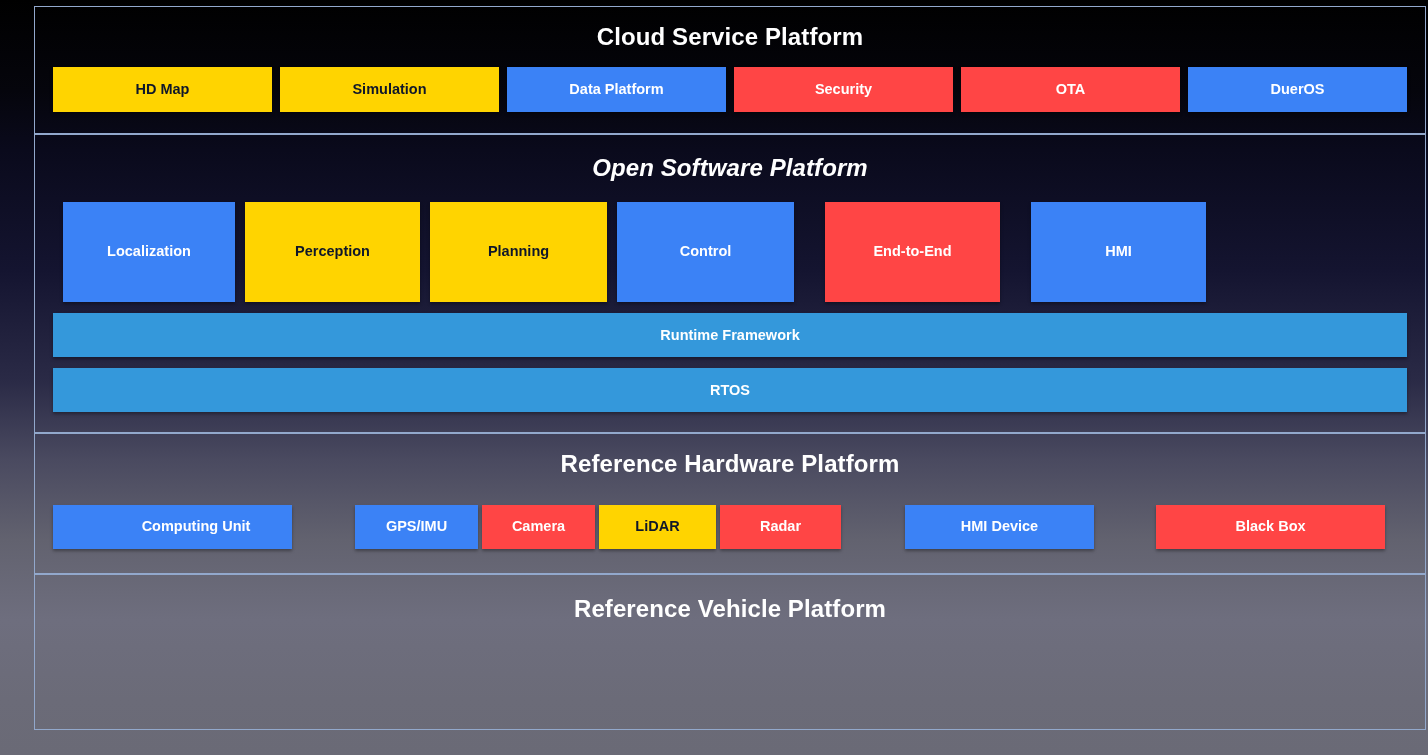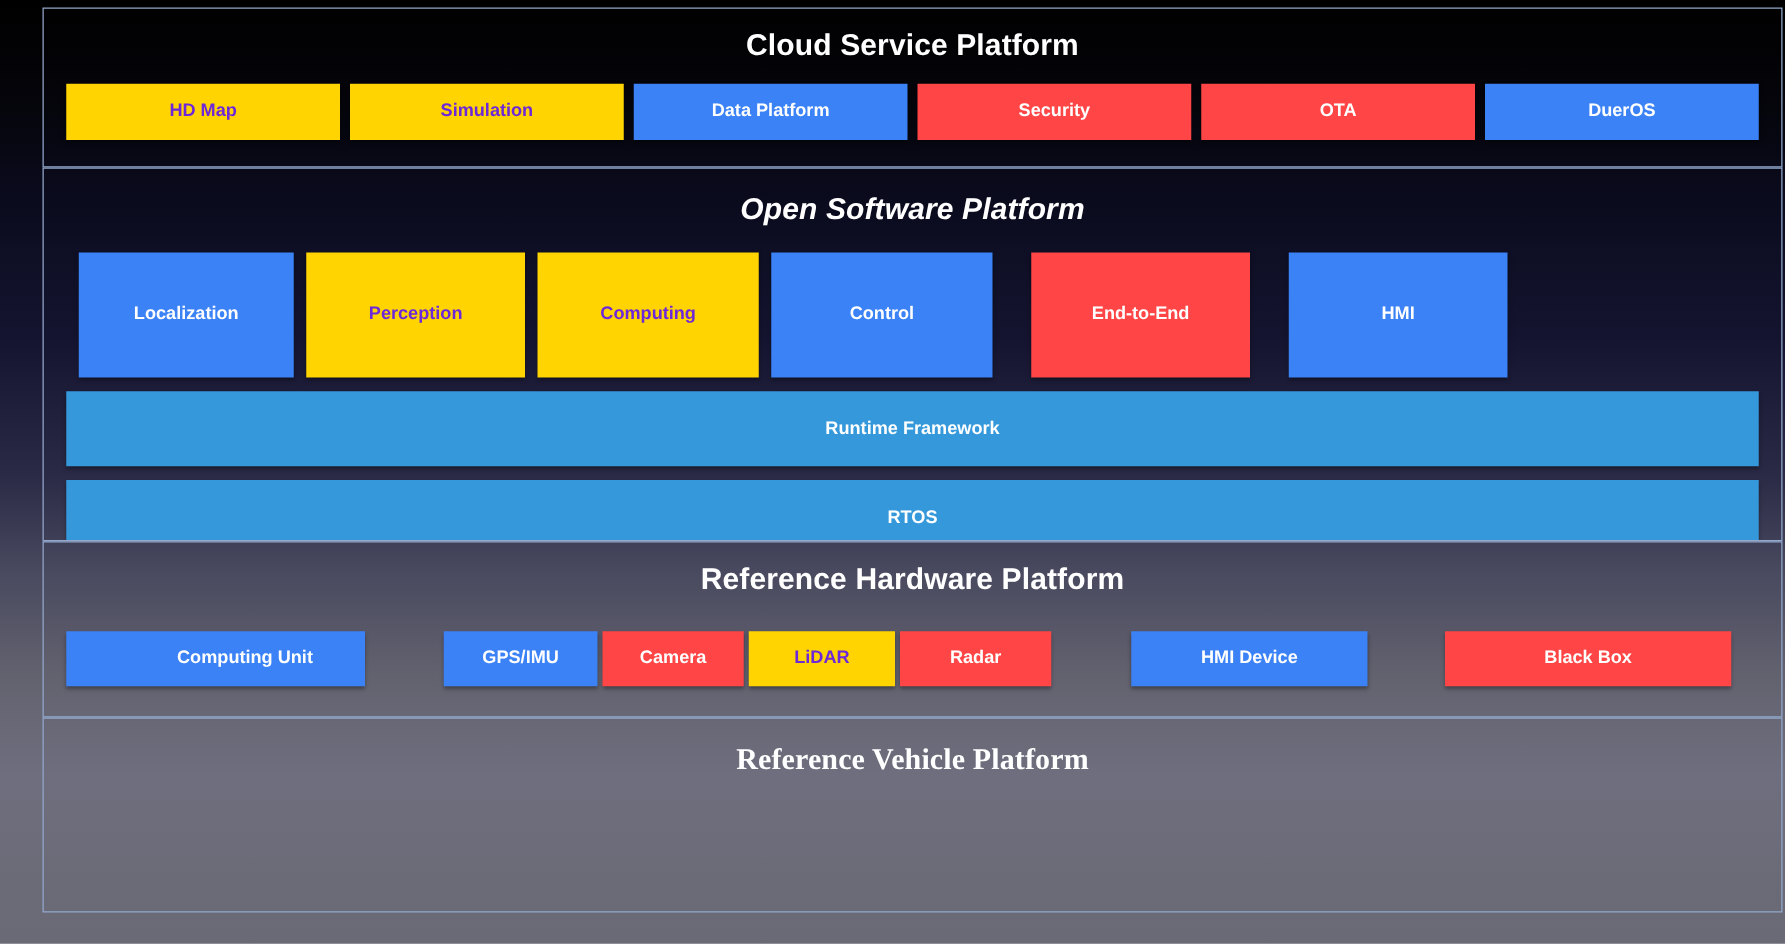--- a/index.html
+++ b/index.html
@@ -68,21 +68,21 @@
     justify-content: center;
     font-weight: bold;
     font-size: 14.5px;
     line-height: 1.1;
     text-align: center;
     box-shadow: 0 2px 3px rgba(0,0,0,0.35);
     white-space: nowrap;
   }
   .box.blue   { background: #3b82f6; color: #ffffff; }
   .box.red    { background: #ff4545; color: #ffffff; }
-  .box.yellow { background: #ffd400; color: #6d28d9; }
+  .box.yellow { background: #ffd400; color: #0f172a; }
 
   
   #panel-cloud { height: 128px; padding-top: 16px; }
   #panel-cloud .panel-title { margin-bottom: 16px; }
   #cloud-row { gap: 8px; }
   #cloud-row .box { flex: 1 1 0; height: 45px; }
 
   
   #panel-software { height: 299px; padding-top: 19px; }
   #panel-software .panel-title { margin-bottom: 20px; font-style: italic; }
@@ -94,21 +94,21 @@
   #software-row .box.w-loc  { flex: 0 0 172px; }
   #software-row .box.w-per  { flex: 0 0 175px; }
   #software-row .box.w-pla  { flex: 0 0 177px; }
   #software-row .box.w-ctl  { flex: 0 0 177px; }
   #software-row .box.w-e2e  { flex: 0 0 175px; }
   #software-row .box.w-hmi  { flex: 0 0 175px; text-align: right; }
 
   .fullbar-wrap { width: 100%; padding: 0 18px; margin-top: 11px; }
   .fullbar {
     width: 100%;
-    height: 60px;
+    height: 44px;
     display: flex;
     align-items: center;
     justify-content: center;
     background: #3498db;
     color: #ffffff;
     font-weight: bold;
     font-size: 14.5px;
     box-shadow: 0 2px 3px rgba(0,0,0,0.35);
   }
 
@@ -123,21 +123,21 @@
   #hw-gapx { flex: 0 0 4px; }
   #hw-cam { flex: 0 0 113px; }
   #hw-lidar { flex: 0 0 117px; }
   #hw-radar { flex: 0 0 121px; }
   #hw-gap2 { flex: 0 0 64px; }
   #hw-hmi { flex: 0 0 189px; }
   #hw-gap3 { flex: 0 0 62px; }
   #hw-blackbox { flex: 0 0 229px; }
 
   
-  #panel-vehicle { height: 156px; padding-top: 20px; font-family: Liberation Serif, serif; }
+  #panel-vehicle { height: 156px; padding-top: 20px; }
   #panel-vehicle .panel-title { margin-bottom: 23px; }
   #panel-vehicle .fullbar-wrap { margin-top: 0; }
   #panel-vehicle .fullbar { height: 44px; }
 </style>
 </head>
 <body>
 
 <div id="stack">
 
   <section class="panel" id="panel-cloud">
@@ -153,21 +153,21 @@
   </section>
 
   <section class="panel" id="panel-software">
     <h2 class="panel-title">Open Software Platform</h2>
     <div class="row" id="software-row">
       <div class="gap-sm"></div>
       <div class="box blue   w-loc">Localization</div>
       <div class="gap-sm"></div>
       <div class="box yellow w-per">Perception</div>
       <div class="gap-sm"></div>
-      <div class="box yellow w-pla">Computing</div>
+      <div class="box yellow w-pla">Planning</div>
       <div class="gap-sm"></div>
       <div class="box blue   w-ctl">Control</div>
       <div class="gap-lg"></div>
       <div class="box red    w-e2e">End-to-End</div>
       <div class="gap-lg"></div>
       <div class="box blue   w-hmi">HMI</div>
     </div>
     <div class="fullbar-wrap">
       <div class="fullbar">Runtime Framework</div>
     </div>

